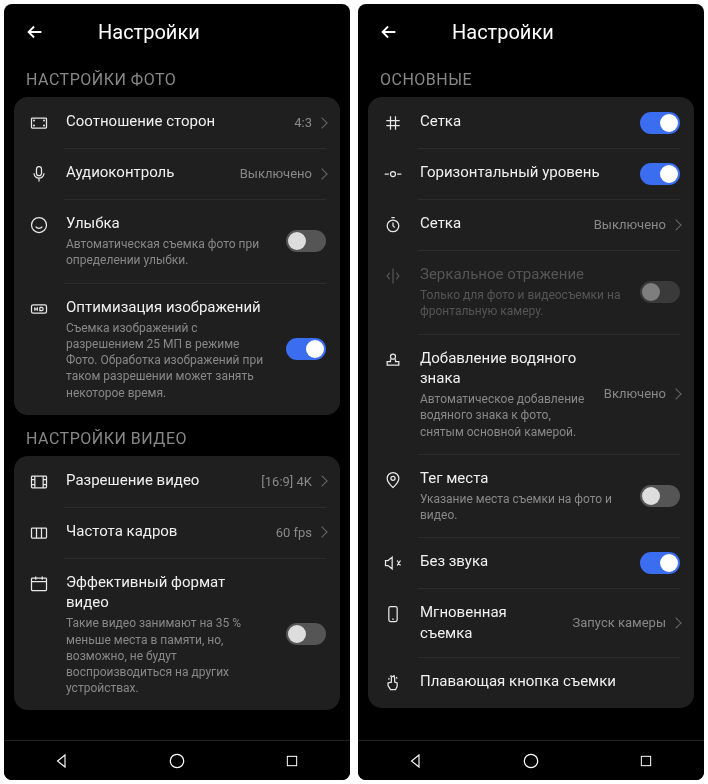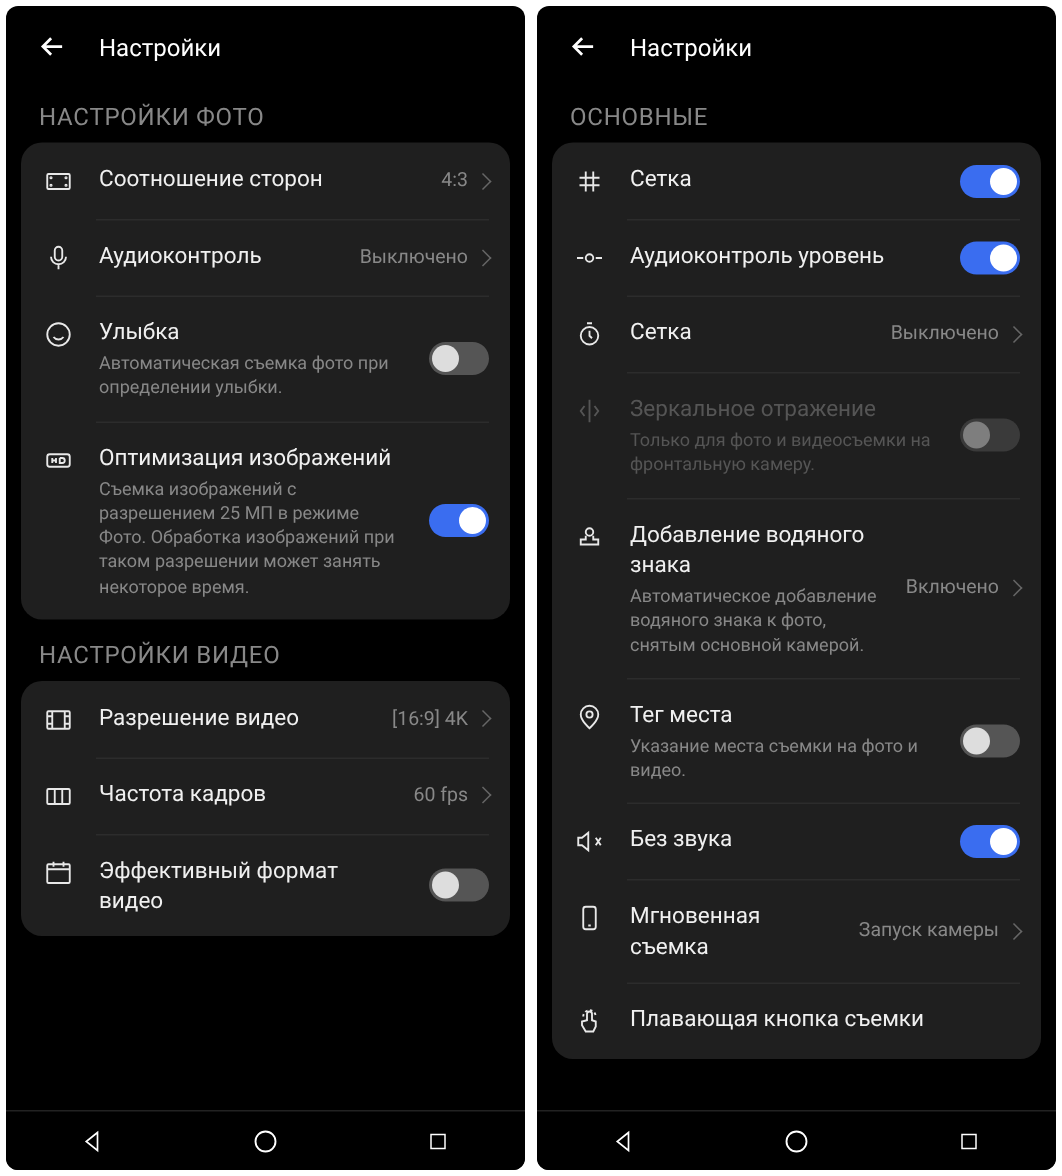--- a/index.html
+++ b/index.html
@@ -31,23 +31,24 @@
   .back-icon {
     width: 22px;
     height: 22px;
     display: flex;
     align-items: center;
     justify-content: center;
     cursor: pointer;
   }
   .back-icon svg { stroke: #fff; }
   .title {
-    font-size: 16px;
+    font-size: 20px;
     font-weight: 400;
     color: #fff;
+    margin-left: 32px;
   }
   .section-label {
     color: #888;
     font-size: 16px;
     letter-spacing: 0.5px;
     padding: 14px 22px 8px 22px;
     text-transform: uppercase;
   }
   .card {
     background: #1f1f1f;
@@ -279,20 +280,21 @@
     </div>
     <div class="row">
       <div class="row-icon">
           <svg width="20" height="20" viewBox="0 0 24 24" stroke-width="1.5">
             <rect x="3" y="5" width="18" height="15" rx="1"></rect>
             <path d="M3 9h18M8 3v4M16 3v4"></path>
           </svg>
         </div>
       <div class="row-body">
           <div class="row-title">Эффективный формат видео</div>
+          <div class="row-desc">Такие видео занимают на 35 % меньше места в памяти, но, возможно, не будут воспроизводиться на других устройствах.</div>
         </div>
       <div class="row-tail">
           <div class="toggle"></div>
         </div>
     </div>
   </div>
 
   <div class="navbar">
     <div class="nav-btn">
         <svg width="18" height="18" viewBox="0 0 24 24" stroke-width="1.5">
@@ -339,21 +341,21 @@
         </div>
     </div>
     <div class="row">
       <div class="row-icon">
           <svg width="20" height="20" viewBox="0 0 24 24" stroke-width="1.5">
             <circle cx="12" cy="12" r="3"></circle>
             <path d="M2 12h5M17 12h5"></path>
           </svg>
         </div>
       <div class="row-body">
-          <div class="row-title">Аудиоконтроль уровень</div>
+          <div class="row-title">Горизонтальный уровень</div>
         </div>
       <div class="row-tail">
           <div class="toggle on"></div>
         </div>
     </div>
     <div class="row">
       <div class="row-icon">
           <svg width="20" height="20" viewBox="0 0 24 24" stroke-width="1.5">
             <circle cx="12" cy="13" r="7"></circle>
             <path d="M12 9v4l2 2M10 3h4"></path>

